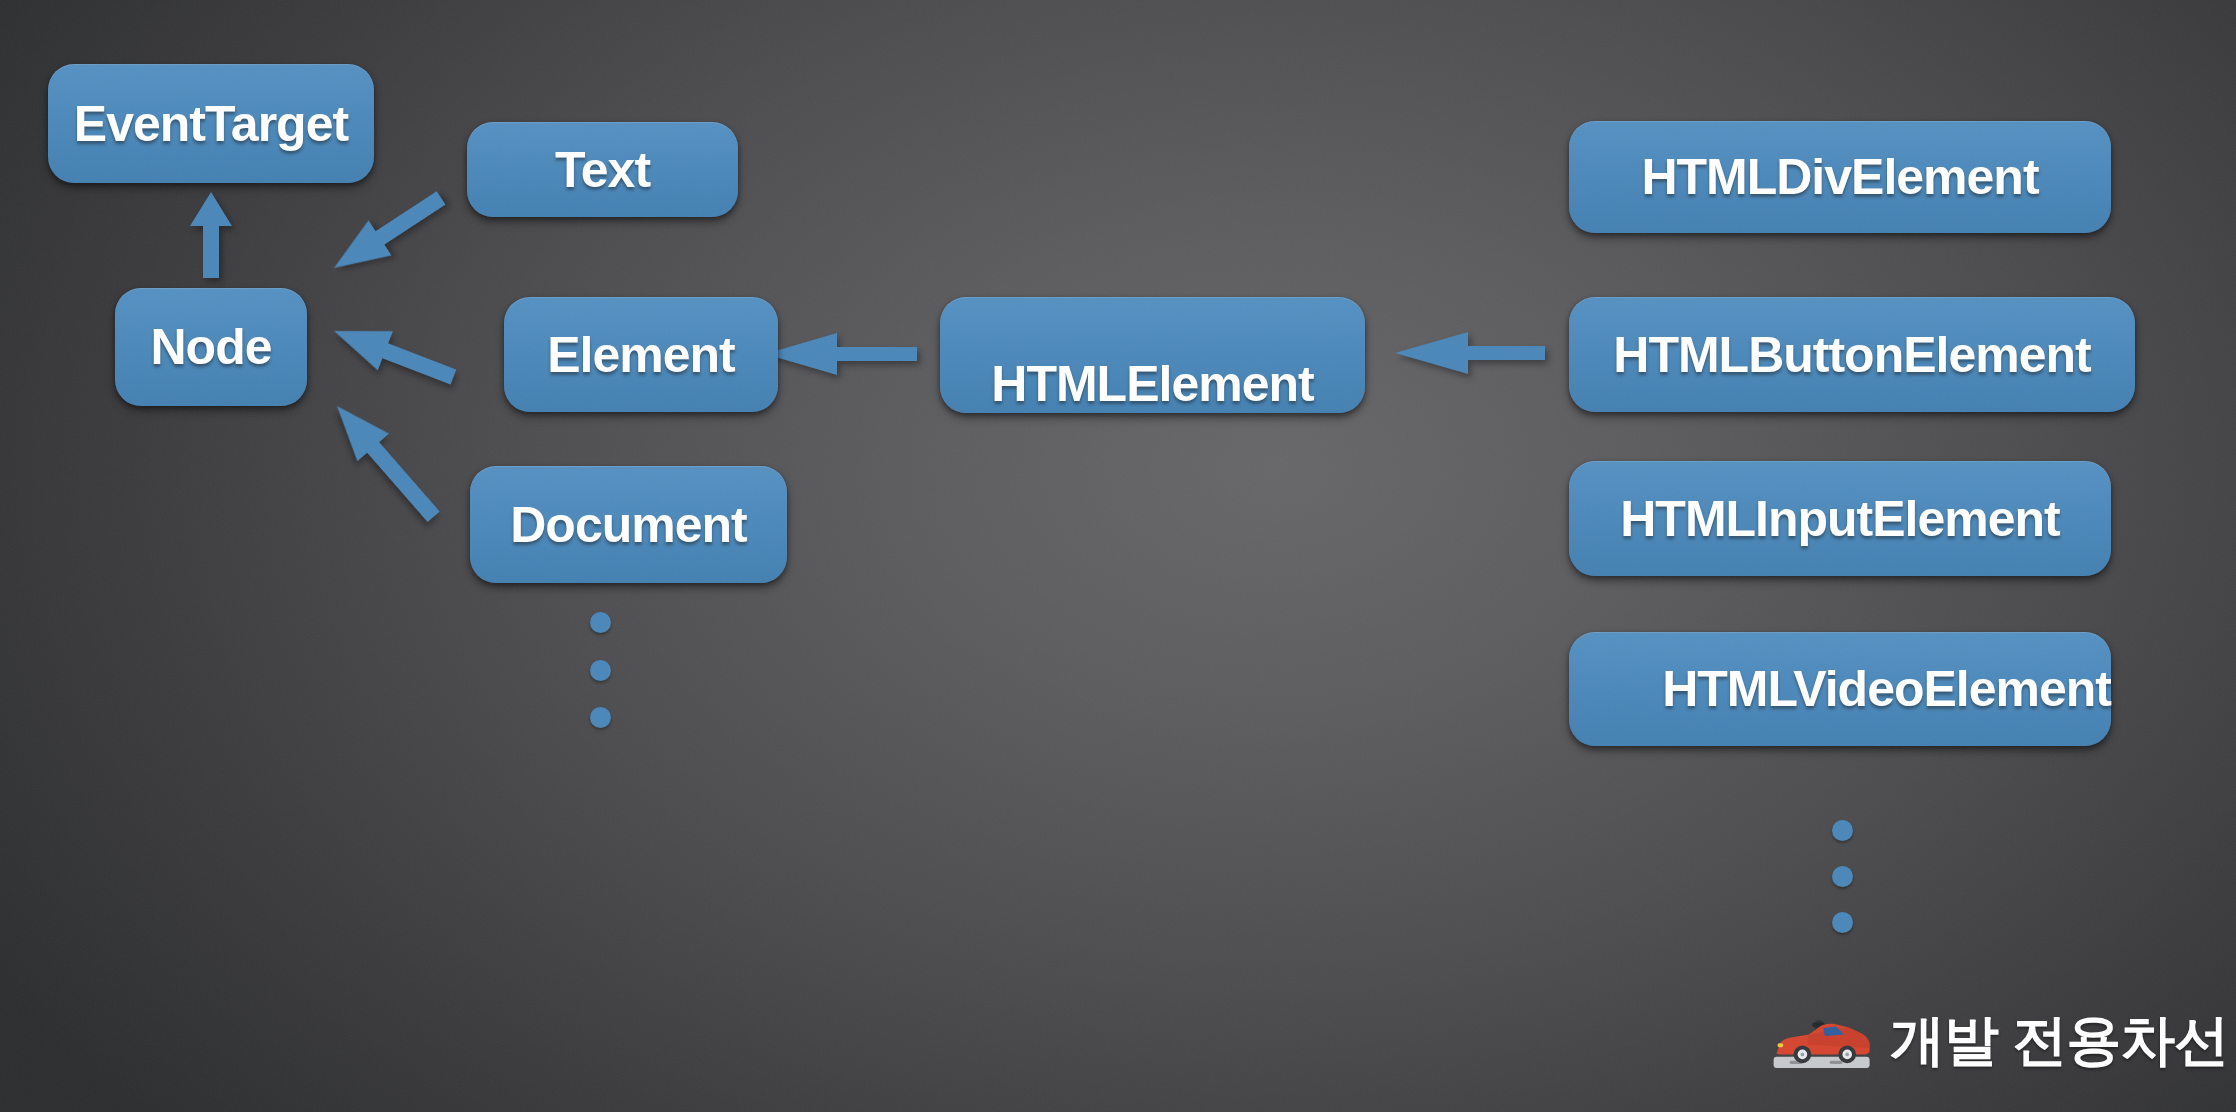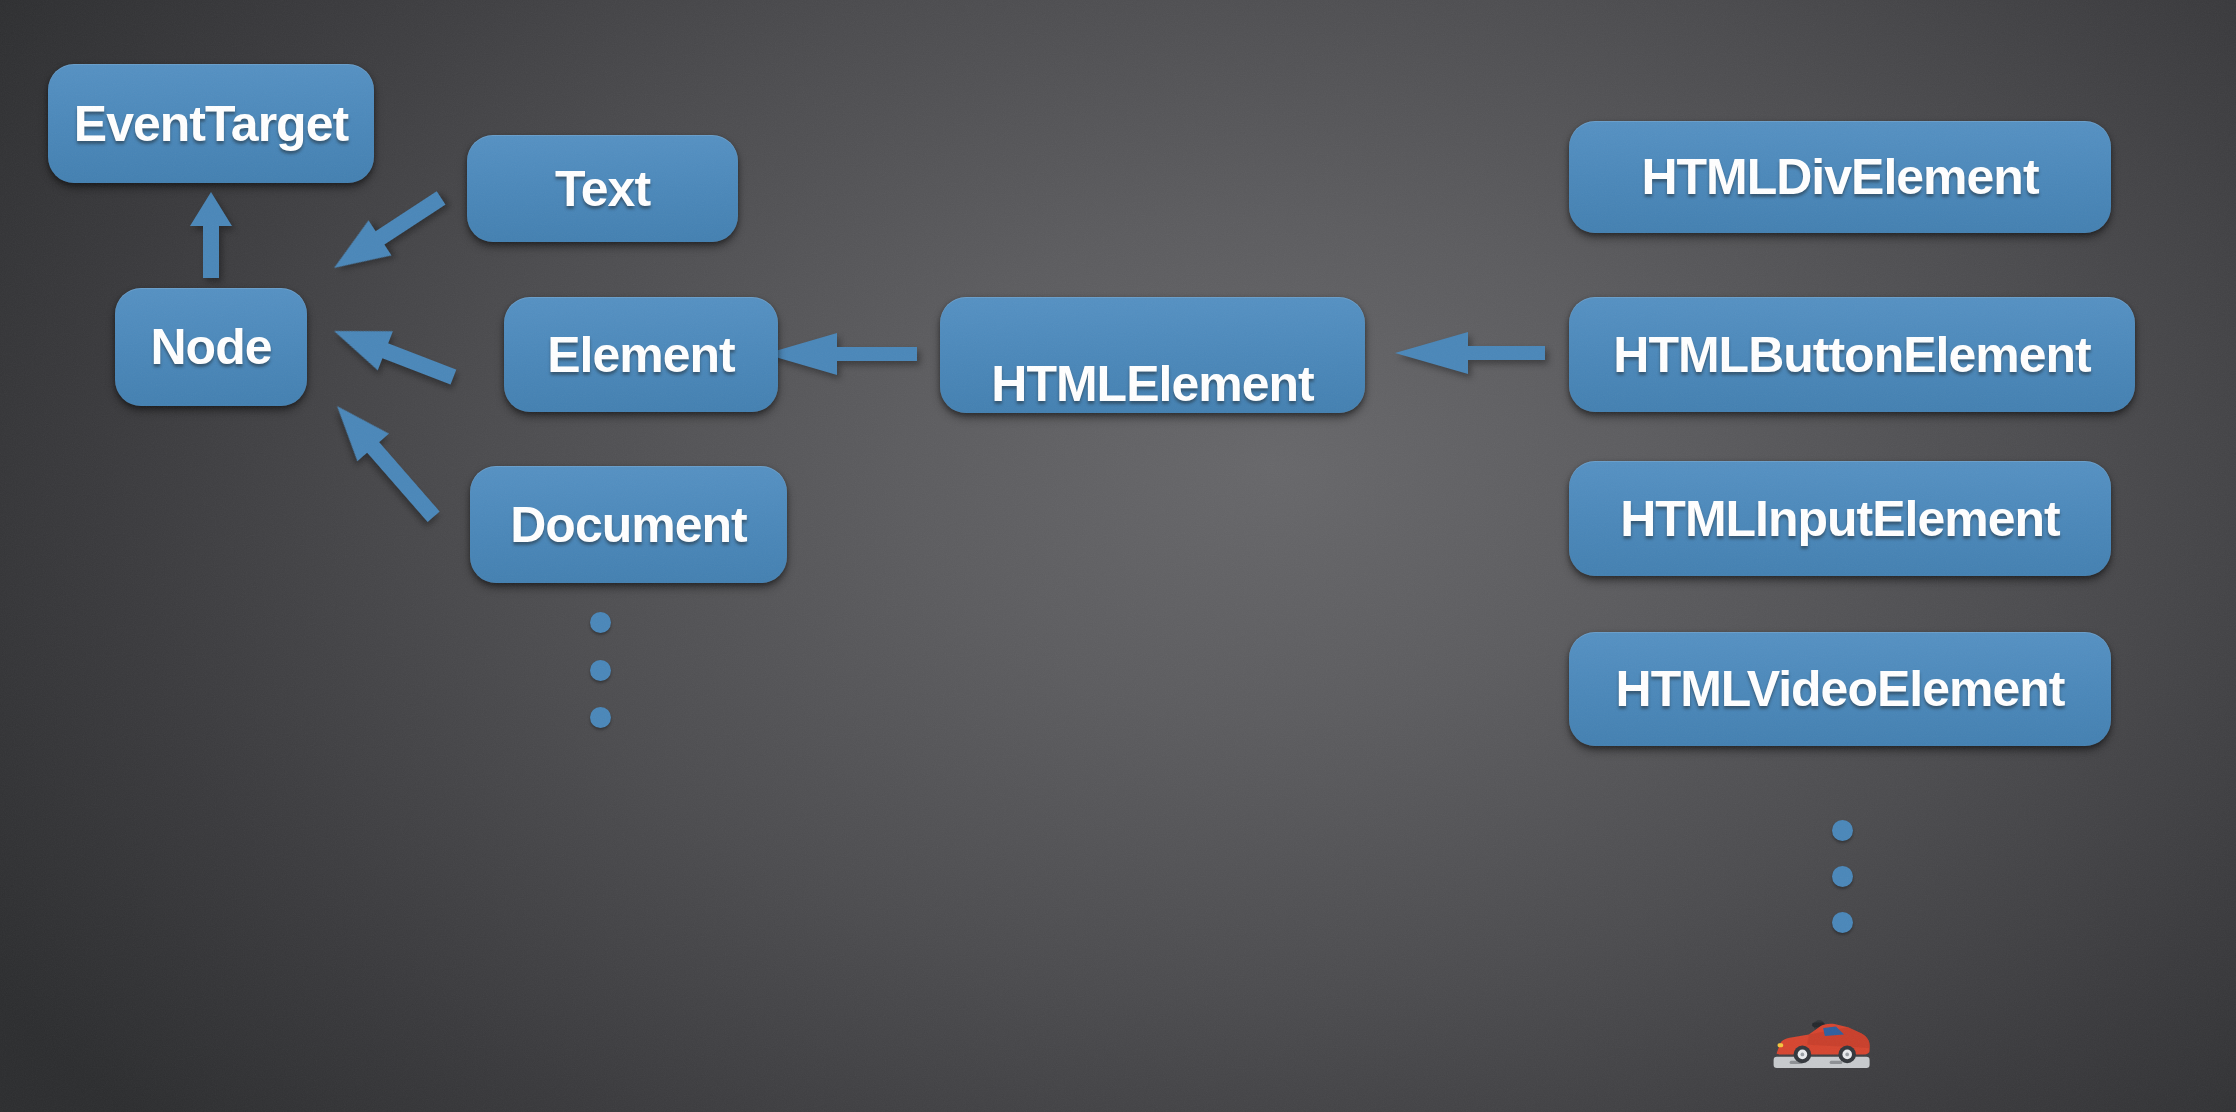--- a/index.html
+++ b/index.html
@@ -48,21 +48,21 @@
 </svg>
 
 <div class="box" style="left:48px;top:64px;width:326px;height:119px;">
   <span>EventTarget</span>
 </div>
 
 <div class="box" style="left:115px;top:288px;width:192px;height:118px;text-align:right;">
   <span>Node</span>
 </div>
 
-<div class="box" style="left:467px;top:135px;width:271px;height:107px;">
+<div class="box" style="left:467px;top:122px;width:271px;height:95px;">
   <span>Text</span>
 </div>
 
 <div class="box" style="left:464px;top:297px;width:274px;height:115px;margin-left:40px;">
   <span>Element</span>
 </div>
 
 <div class="box" style="left:470px;top:466px;width:317px;height:117px;">
   <span>Document</span>
 </div>
@@ -76,21 +76,21 @@
 </div>
 
 <div class="box" style="left:1569px;top:297px;width:566px;height:115px;">
   <span>HTMLButtonElement</span>
 </div>
 
 <div class="box" style="left:1569px;top:461px;width:542px;height:115px;">
   <span>HTMLInputElement</span>
 </div>
 
-<div class="box" style="left:1569px;top:632px;width:542px;height:114px;">
+<div class="box" style="left:1569px;top:632px;width:542px;height:114px;justify-content:flex-end;">
   <span>HTMLVideoElement</span>
 </div>
 
 <svg class="arrow" style="left:189px;top:192px;" width="44" height="86" viewBox="0 0 44 86">
   <polygon points="22,0 43,34 30,34 30,86 14,86 14,34 1,34"></polygon>
 </svg>
 
 <svg class="arrow" style="left:334px;top:246px;transform:rotate(-33.2deg);transform-origin:0px 22px;" width="128" height="44" viewBox="0 0 128 44">
   <polygon points="0,22 55,1 55,14 128,14 128,30 55,30 55,43"></polygon>
 </svg>
@@ -136,13 +136,14 @@
 
     <rect x="7" y="44" width="7" height="5" rx="2" fill="#f4c53d"></rect>
 
     <circle cx="38" cy="58" r="11" fill="#33373c"></circle>
     <circle cx="38" cy="58" r="6" fill="#e8eaed"></circle>
     <circle cx="38" cy="58" r="2.3" fill="#9aa0a6"></circle>
     <circle cx="94" cy="58" r="11" fill="#33373c"></circle>
     <circle cx="94" cy="58" r="6" fill="#e8eaed"></circle>
     <circle cx="94" cy="58" r="2.3" fill="#9aa0a6"></circle>
   </svg>
+  <span class="wm-text">개발 전용차선</span>
 </div>
 
 </body></html>

